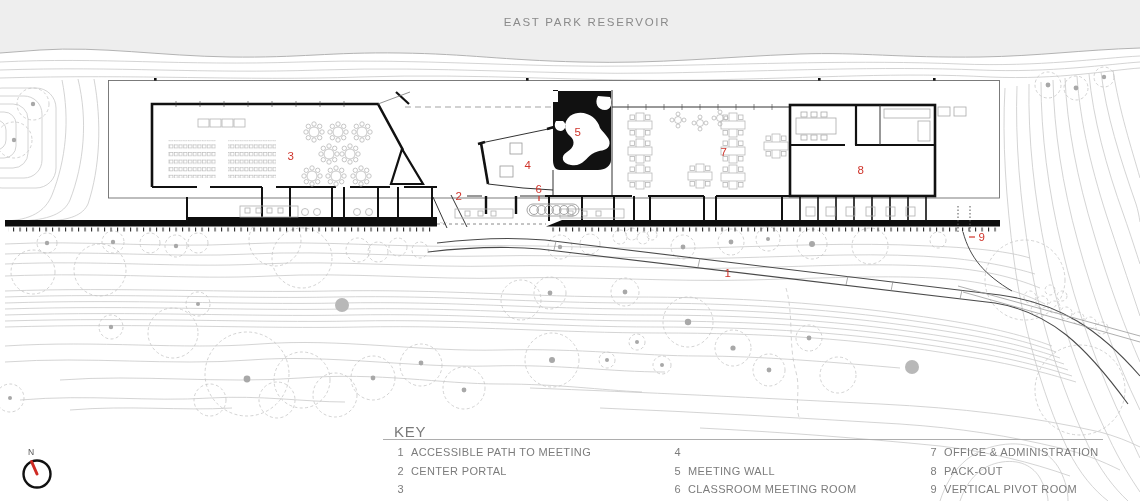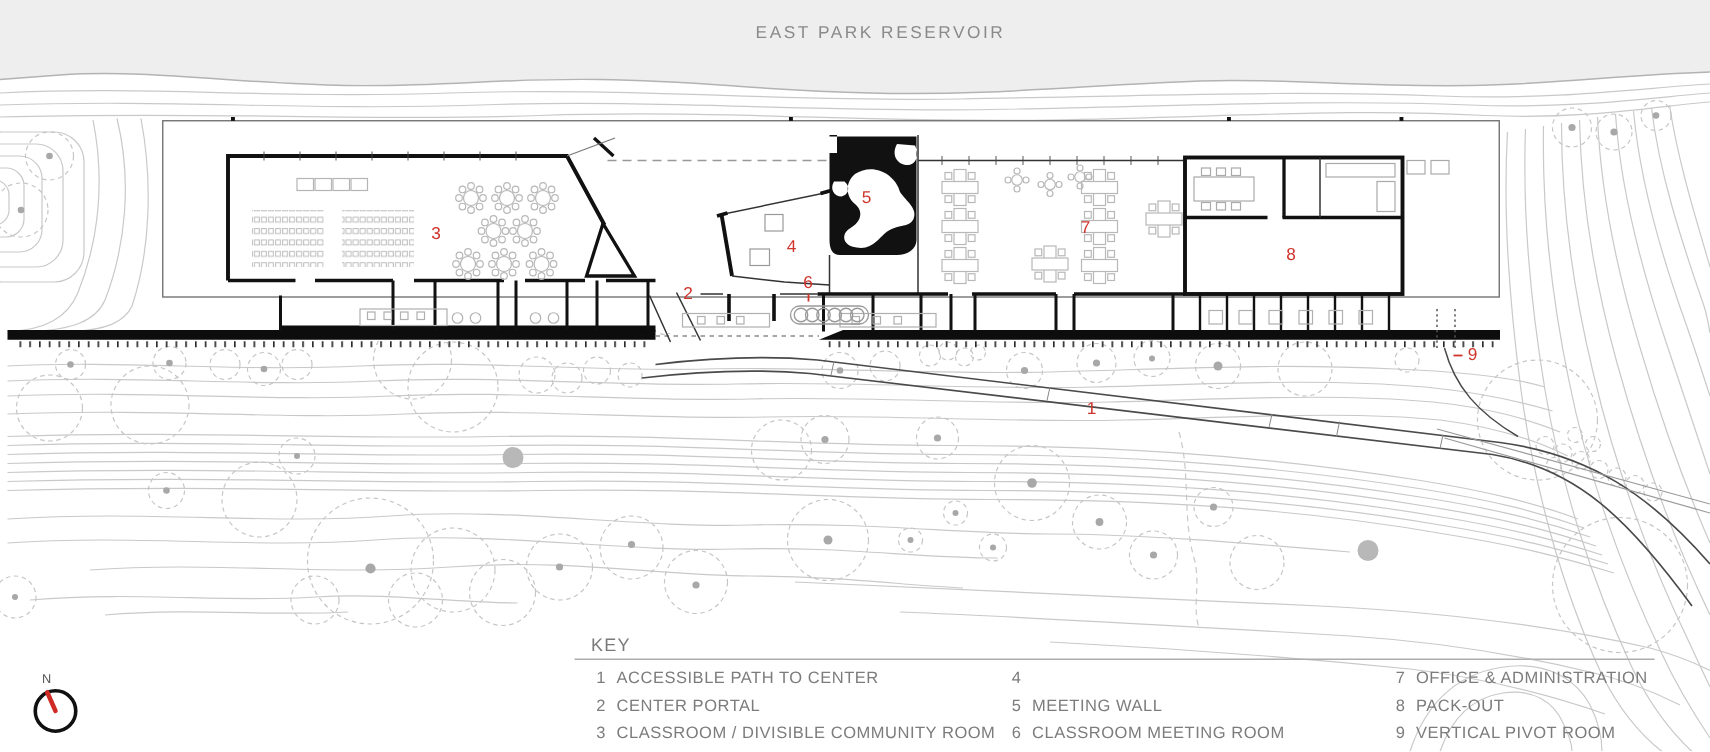--- a/index.html
+++ b/index.html
@@ -4,21 +4,21 @@
 <style>
   html,body{margin:0;padding:0;background:#fff;}
   #stage{position:relative;width:1140px;height:501px;overflow:hidden;background:#fff;
          font-family:"Liberation Sans", sans-serif;}
   #plan-svg{position:absolute;left:0;top:0;}
   .ovl{position:absolute;white-space:nowrap;}
   #title{left:34px;top:16px;width:1106px;text-align:center;font-size:11.5px;
          letter-spacing:1.7px;color:#8a8a8a;}
   .plan-num{font-size:11.5px;color:#cf342b;transform:translate(-50%,-50%);letter-spacing:.5px;}
   #north-label{left:28px;top:447px;font-size:8.5px;color:#555;letter-spacing:.5px;}
-  #key-heading{left:394px;top:423px;font-size:12px;color:#7a7a7a;letter-spacing:.8px;}
+  #key-heading{left:394px;top:423px;font-size:15px;color:#7a7a7a;letter-spacing:.8px;}
   #key-rule{left:383px;top:439px;width:720px;height:1px;background:#adadad;}
   .key-col{position:absolute;top:443px;}
   #key-col-1{left:392px;}
   #key-col-2{left:669px;}
   #key-col-3{left:925px;}
   .key-item{display:flex;height:18.4px;align-items:center;font-size:11px;color:#7c7c7c;
             letter-spacing:.35px;}
   .key-item .num{width:12px;text-align:right;margin-right:7px;color:#7c7c7c;}
 </style>
 </head>
@@ -449,29 +449,28 @@
 <div class="ovl plan-num" style="left:982px;top:237px;">9</div>
 
 <div id="north-label" class="ovl">N</div>
 
 <div id="key-heading" class="ovl">KEY</div>
 <div id="key-rule" class="ovl"></div>
 
 <div id="key-col-1" class="key-col">
   <div class="key-item">
     <span class="num">1</span>
-    <span>ACCESSIBLE PATH TO CENTER</span>
+    <span>ACCESSIBLE PATH TO MEETING</span>
   </div>
   <div class="key-item">
     <span class="num">2</span>
     <span>CENTER PORTAL</span>
   </div>
   <div class="key-item">
     <span class="num">3</span>
-    <span>CLASSROOM / DIVISIBLE COMMUNITY ROOM</span>
   </div>
 </div>
 
 <div id="key-col-2" class="key-col">
   <div class="key-item">
     <span class="num">4</span>
   </div>
   <div class="key-item">
     <span class="num">5</span>
     <span>MEETING WALL</span>

